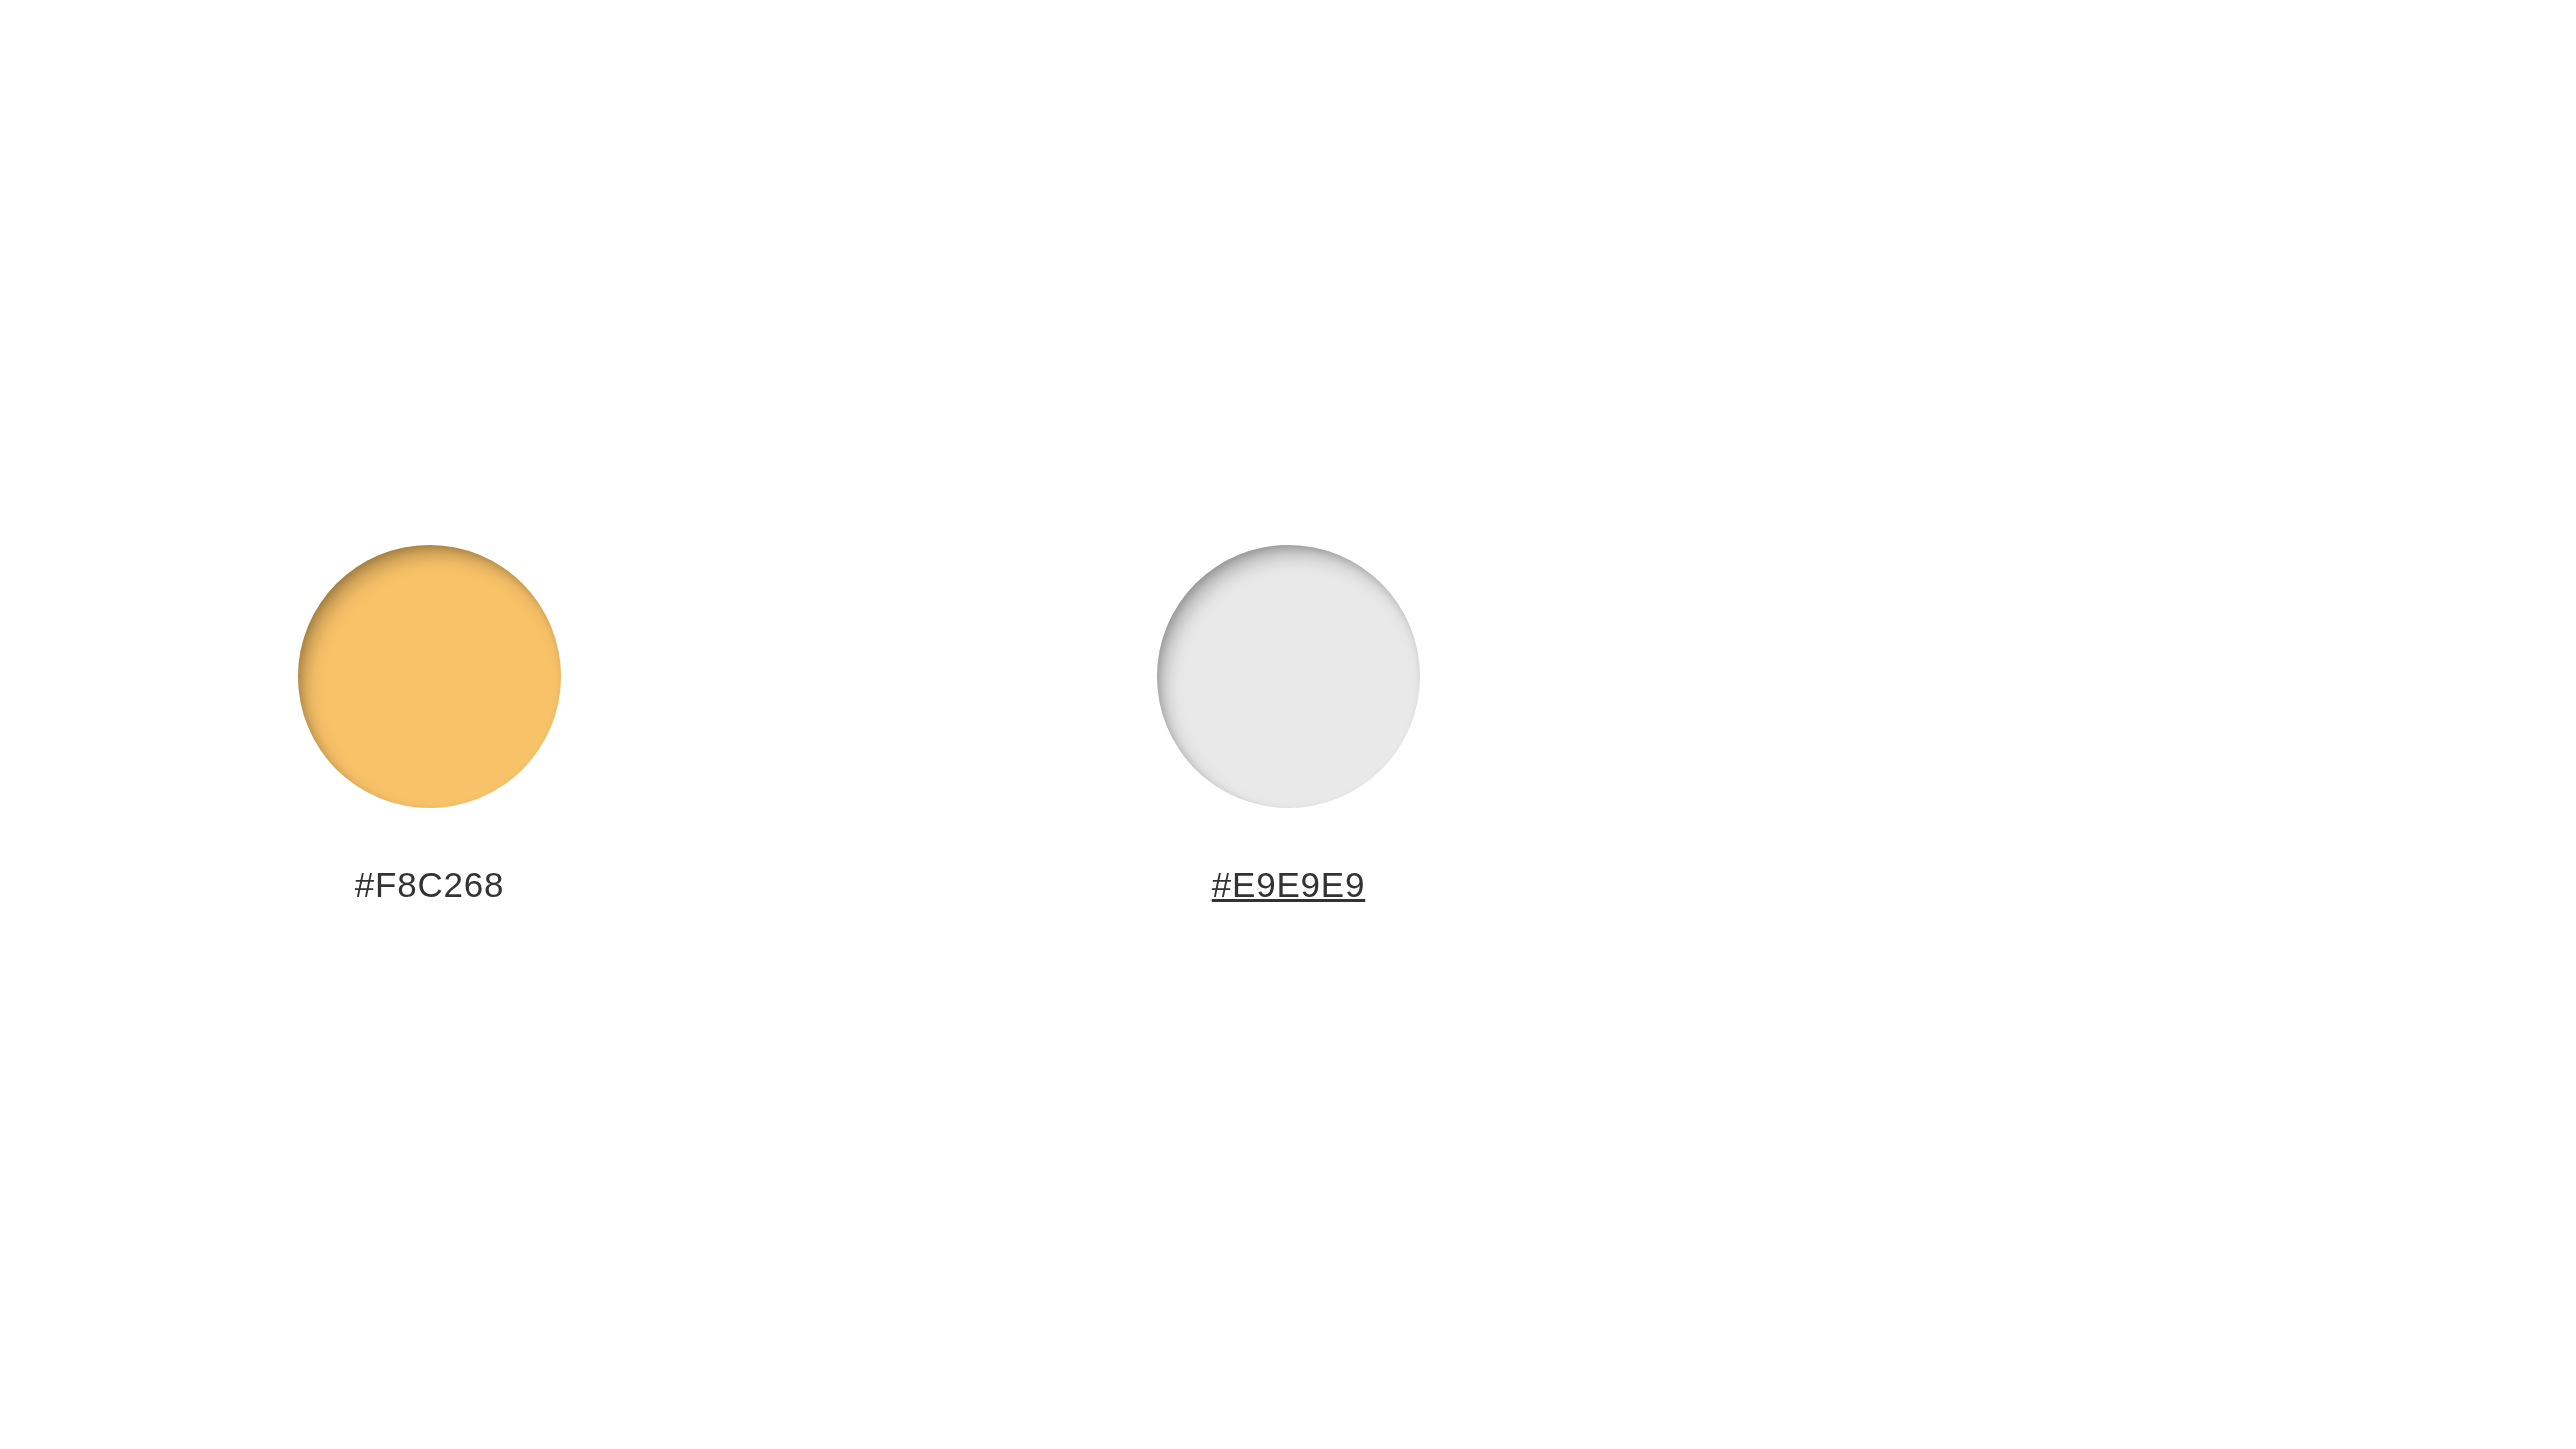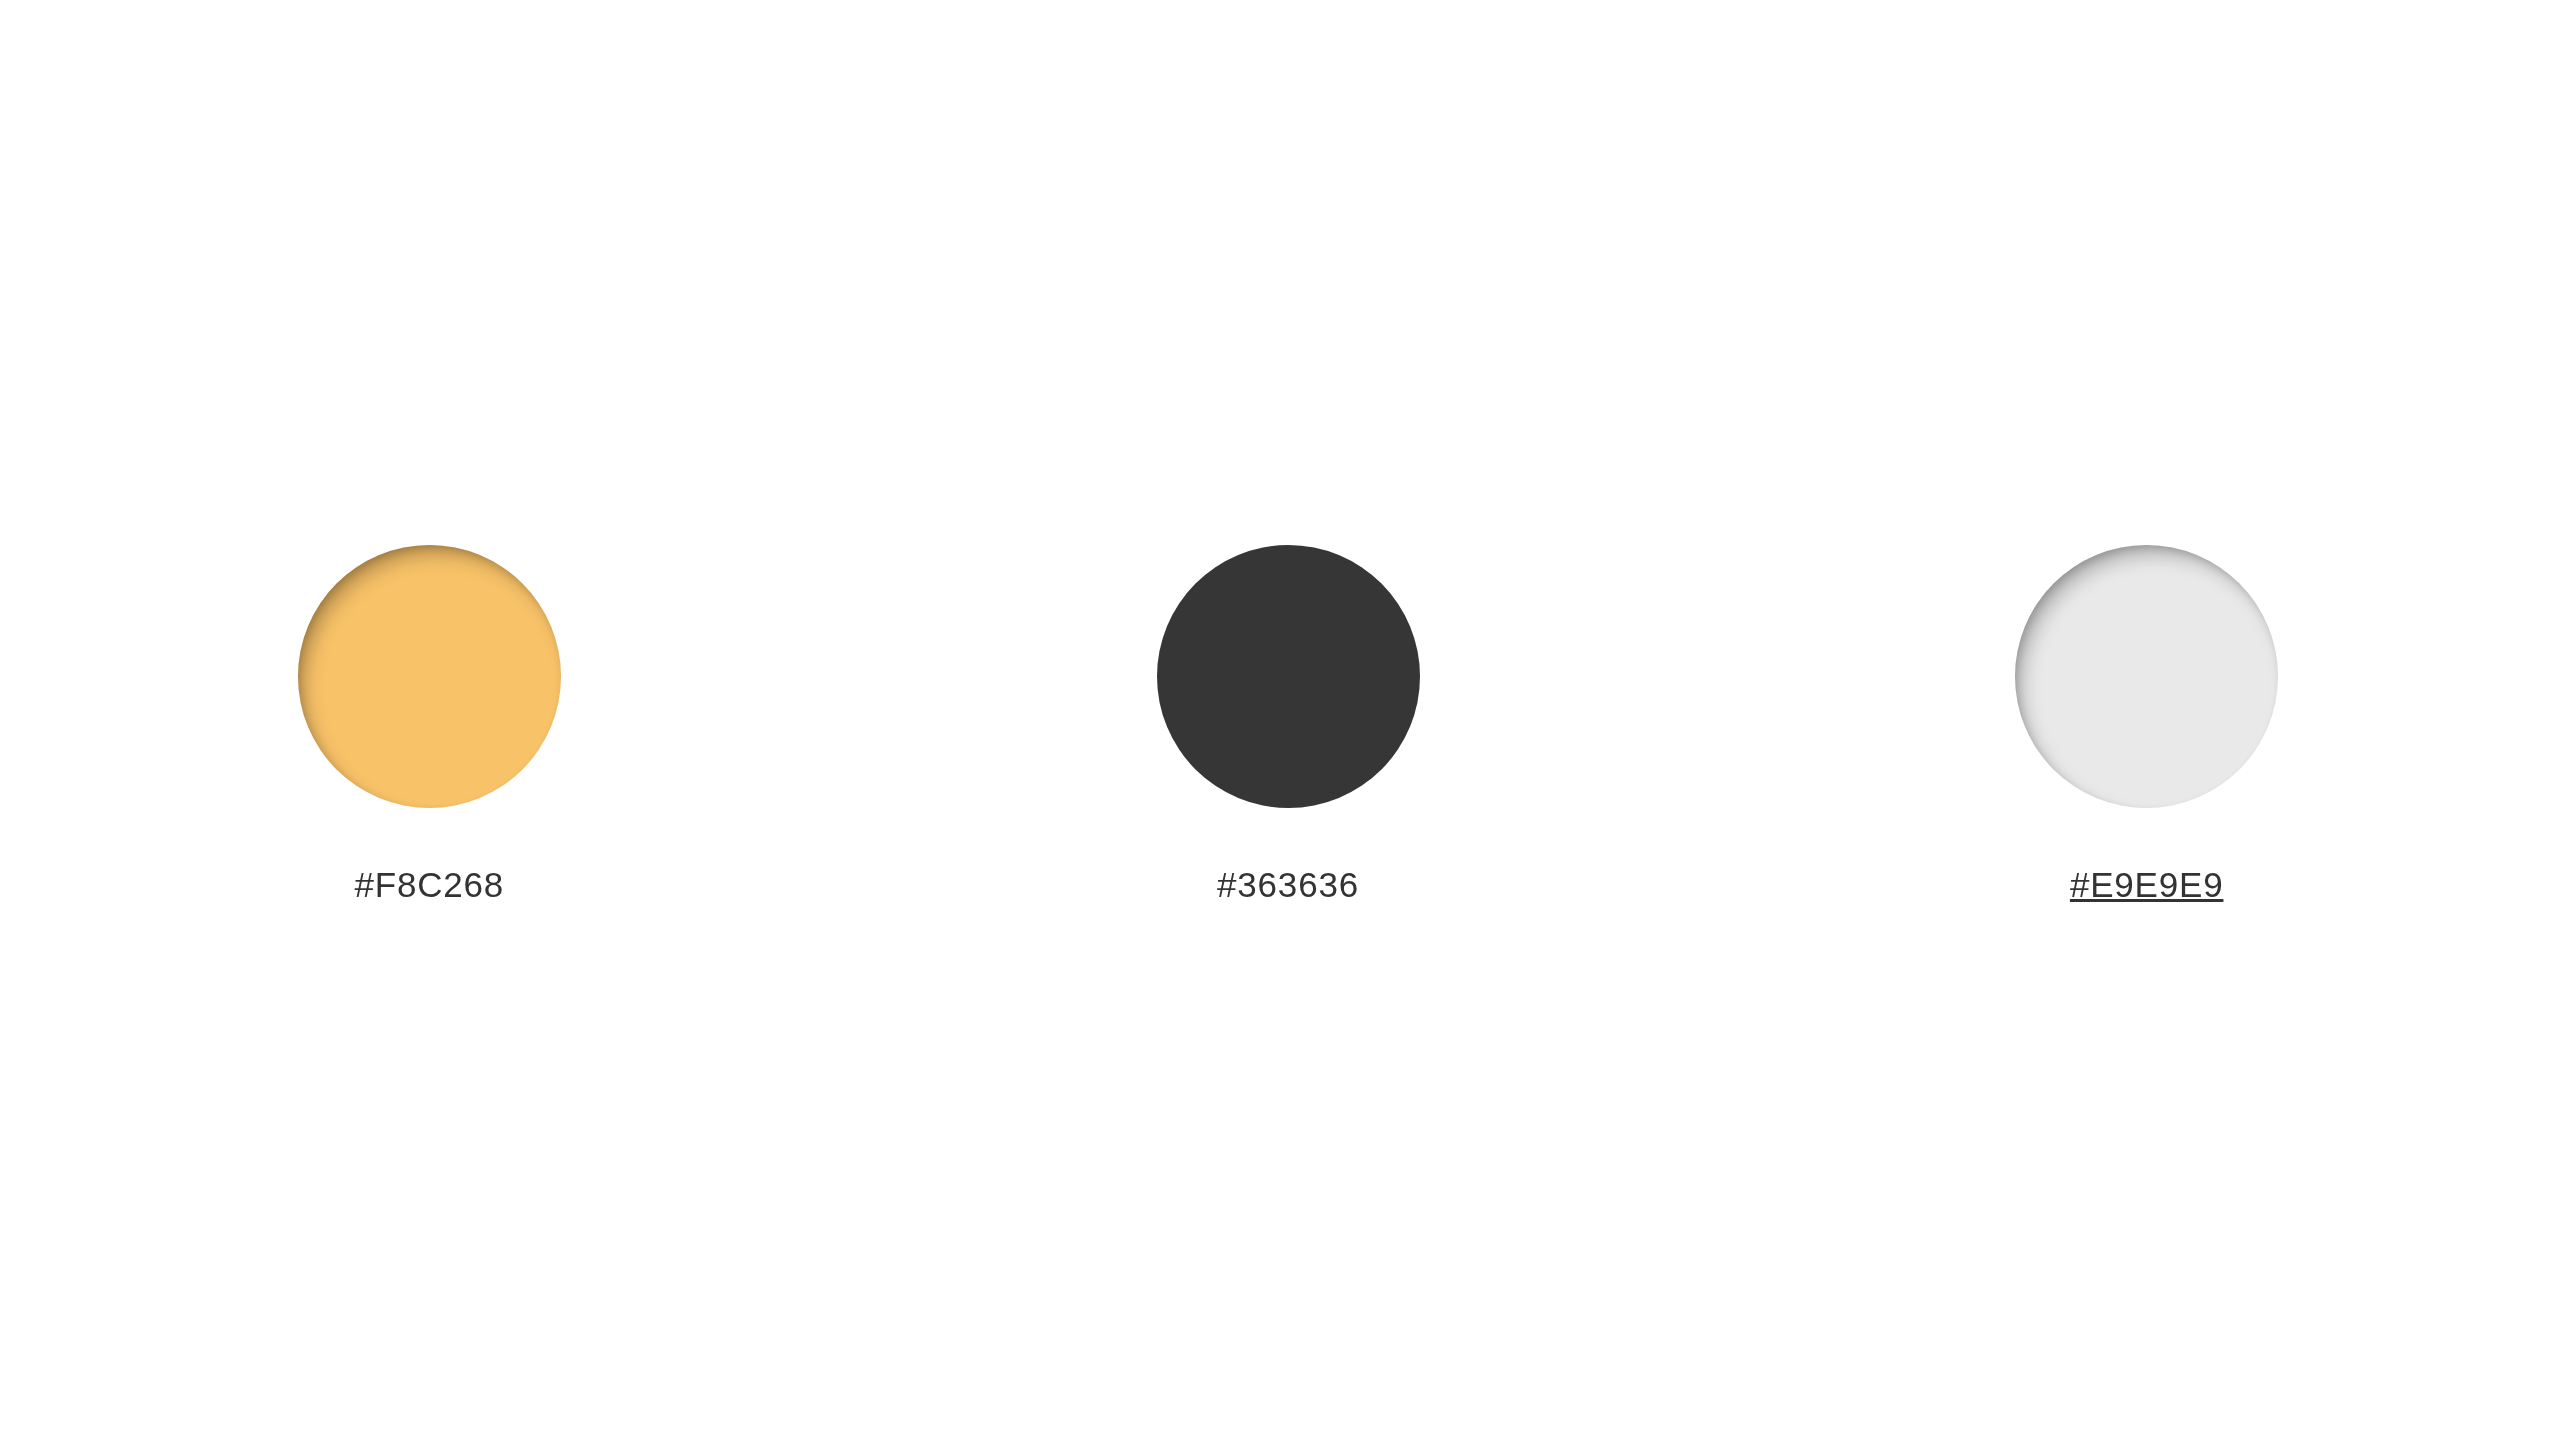--- a/index.html
+++ b/index.html
@@ -83,26 +83,20 @@
 
 <div class="palette">
 
   <div class="swatch">
     <div class="swatch-disc-wrap">
       <div class="swatch-disc has-inner-shadow" style="background-color: rgb(248, 194, 104);"></div>
     </div>
     <div class="swatch-label" style="color: rgb(51, 51, 51);">#F8C268</div>
   </div>
 
-  <div class="swatch">
-    <div class="swatch-disc-wrap">
-      <div class="swatch-disc flat" style="background-color: rgb(54, 54, 54);"></div>
-    </div>
-    <div class="swatch-label" style="color: rgb(51, 51, 51);">#363636</div>
-  </div>
 
   <div class="swatch">
     <div class="swatch-disc-wrap">
       <div class="swatch-disc has-inner-shadow" style="background-color: rgb(233, 233, 233);"></div>
     </div>
     <div class="swatch-label" style="color: rgb(51, 51, 51); text-decoration: underline;">#E9E9E9</div>
   </div>
 
 </div>
 

